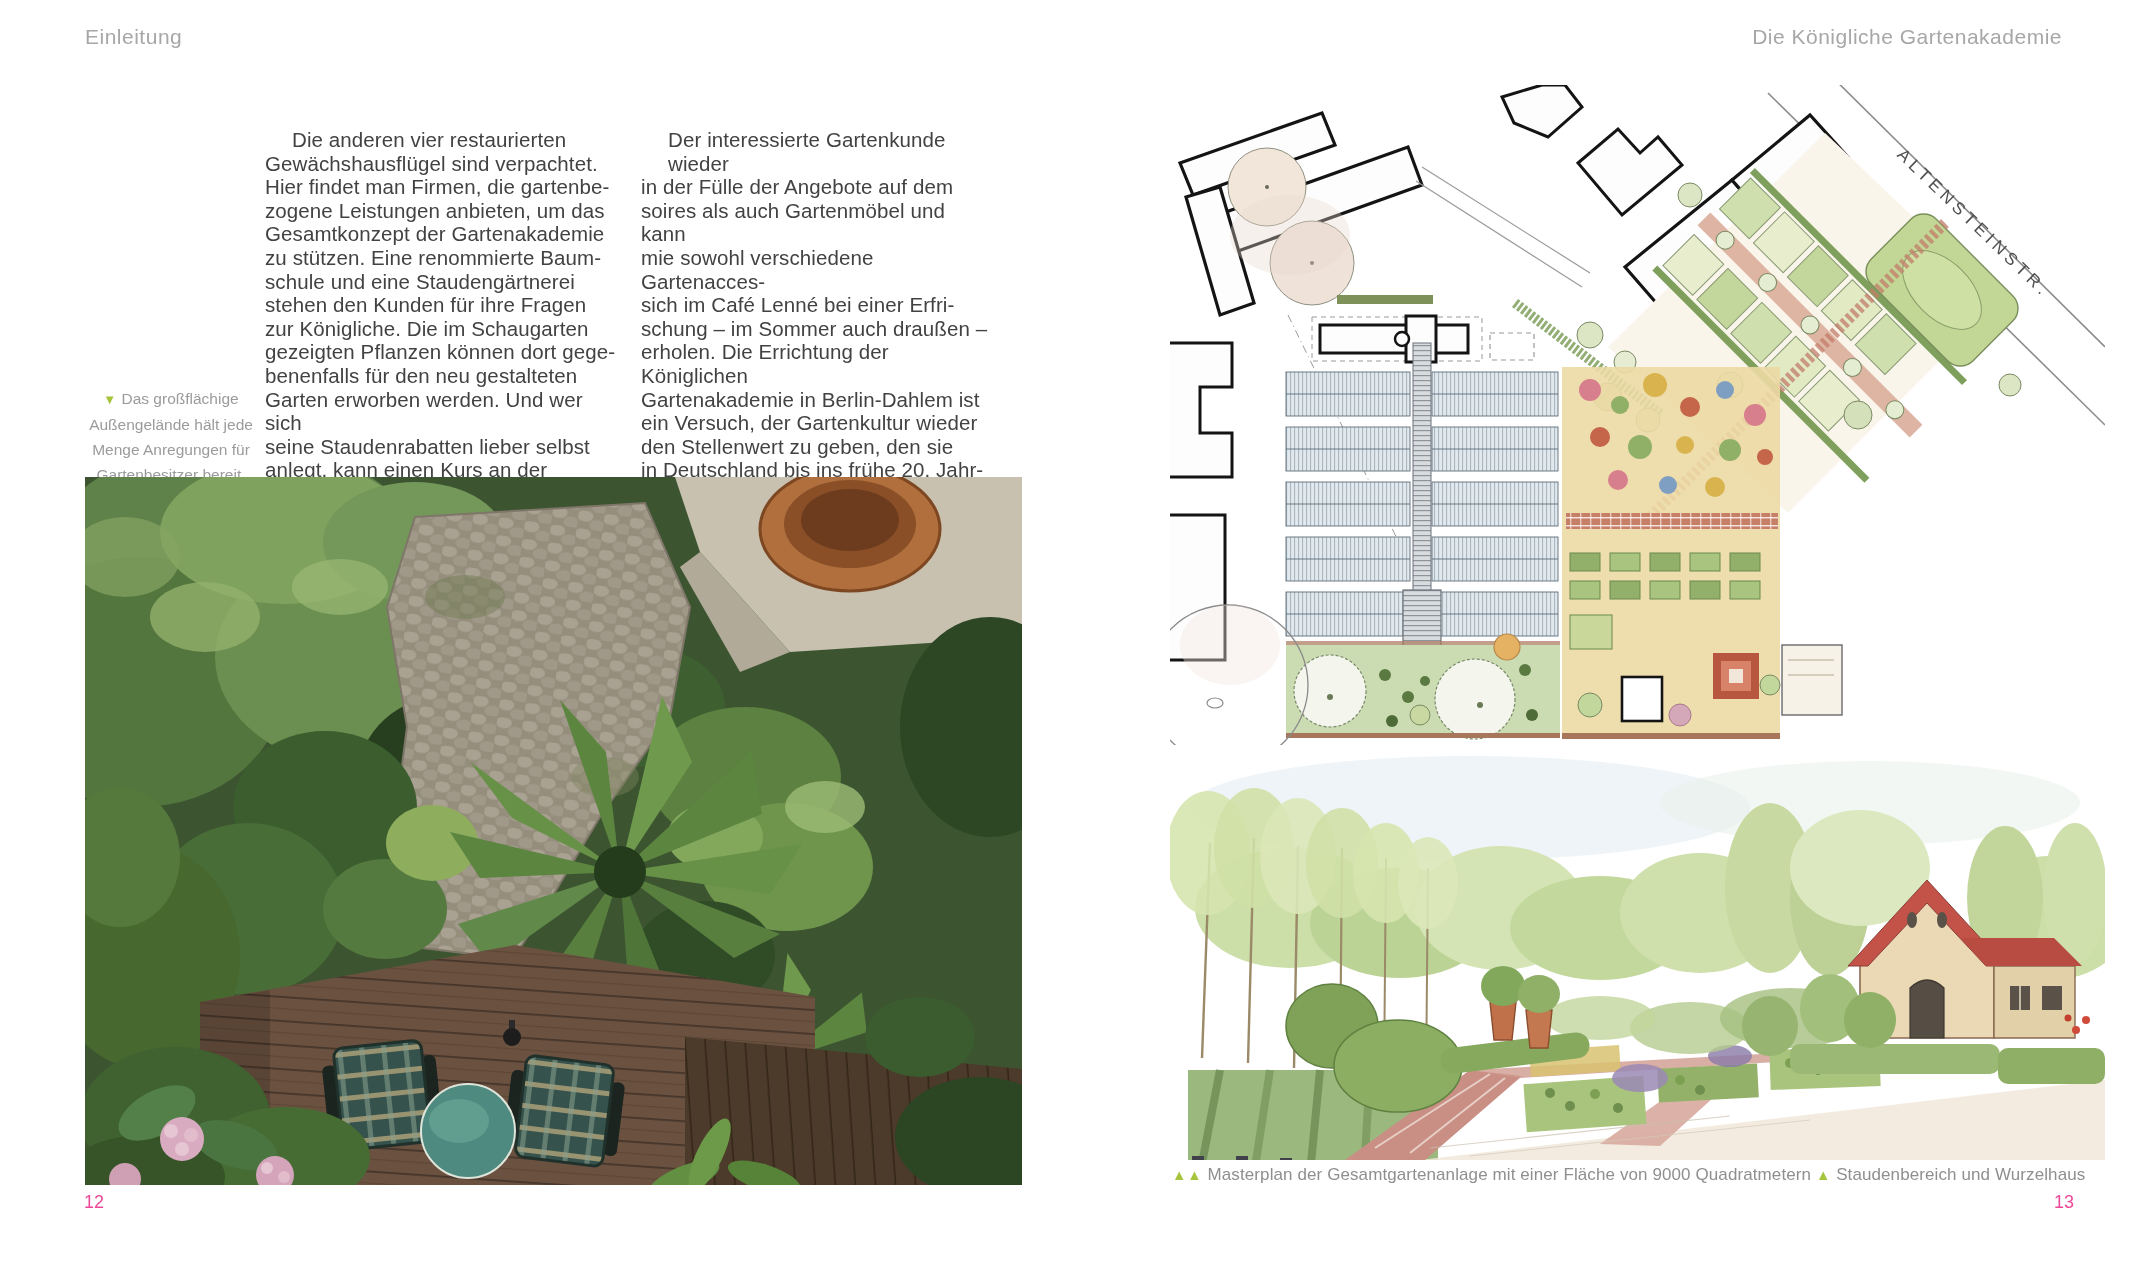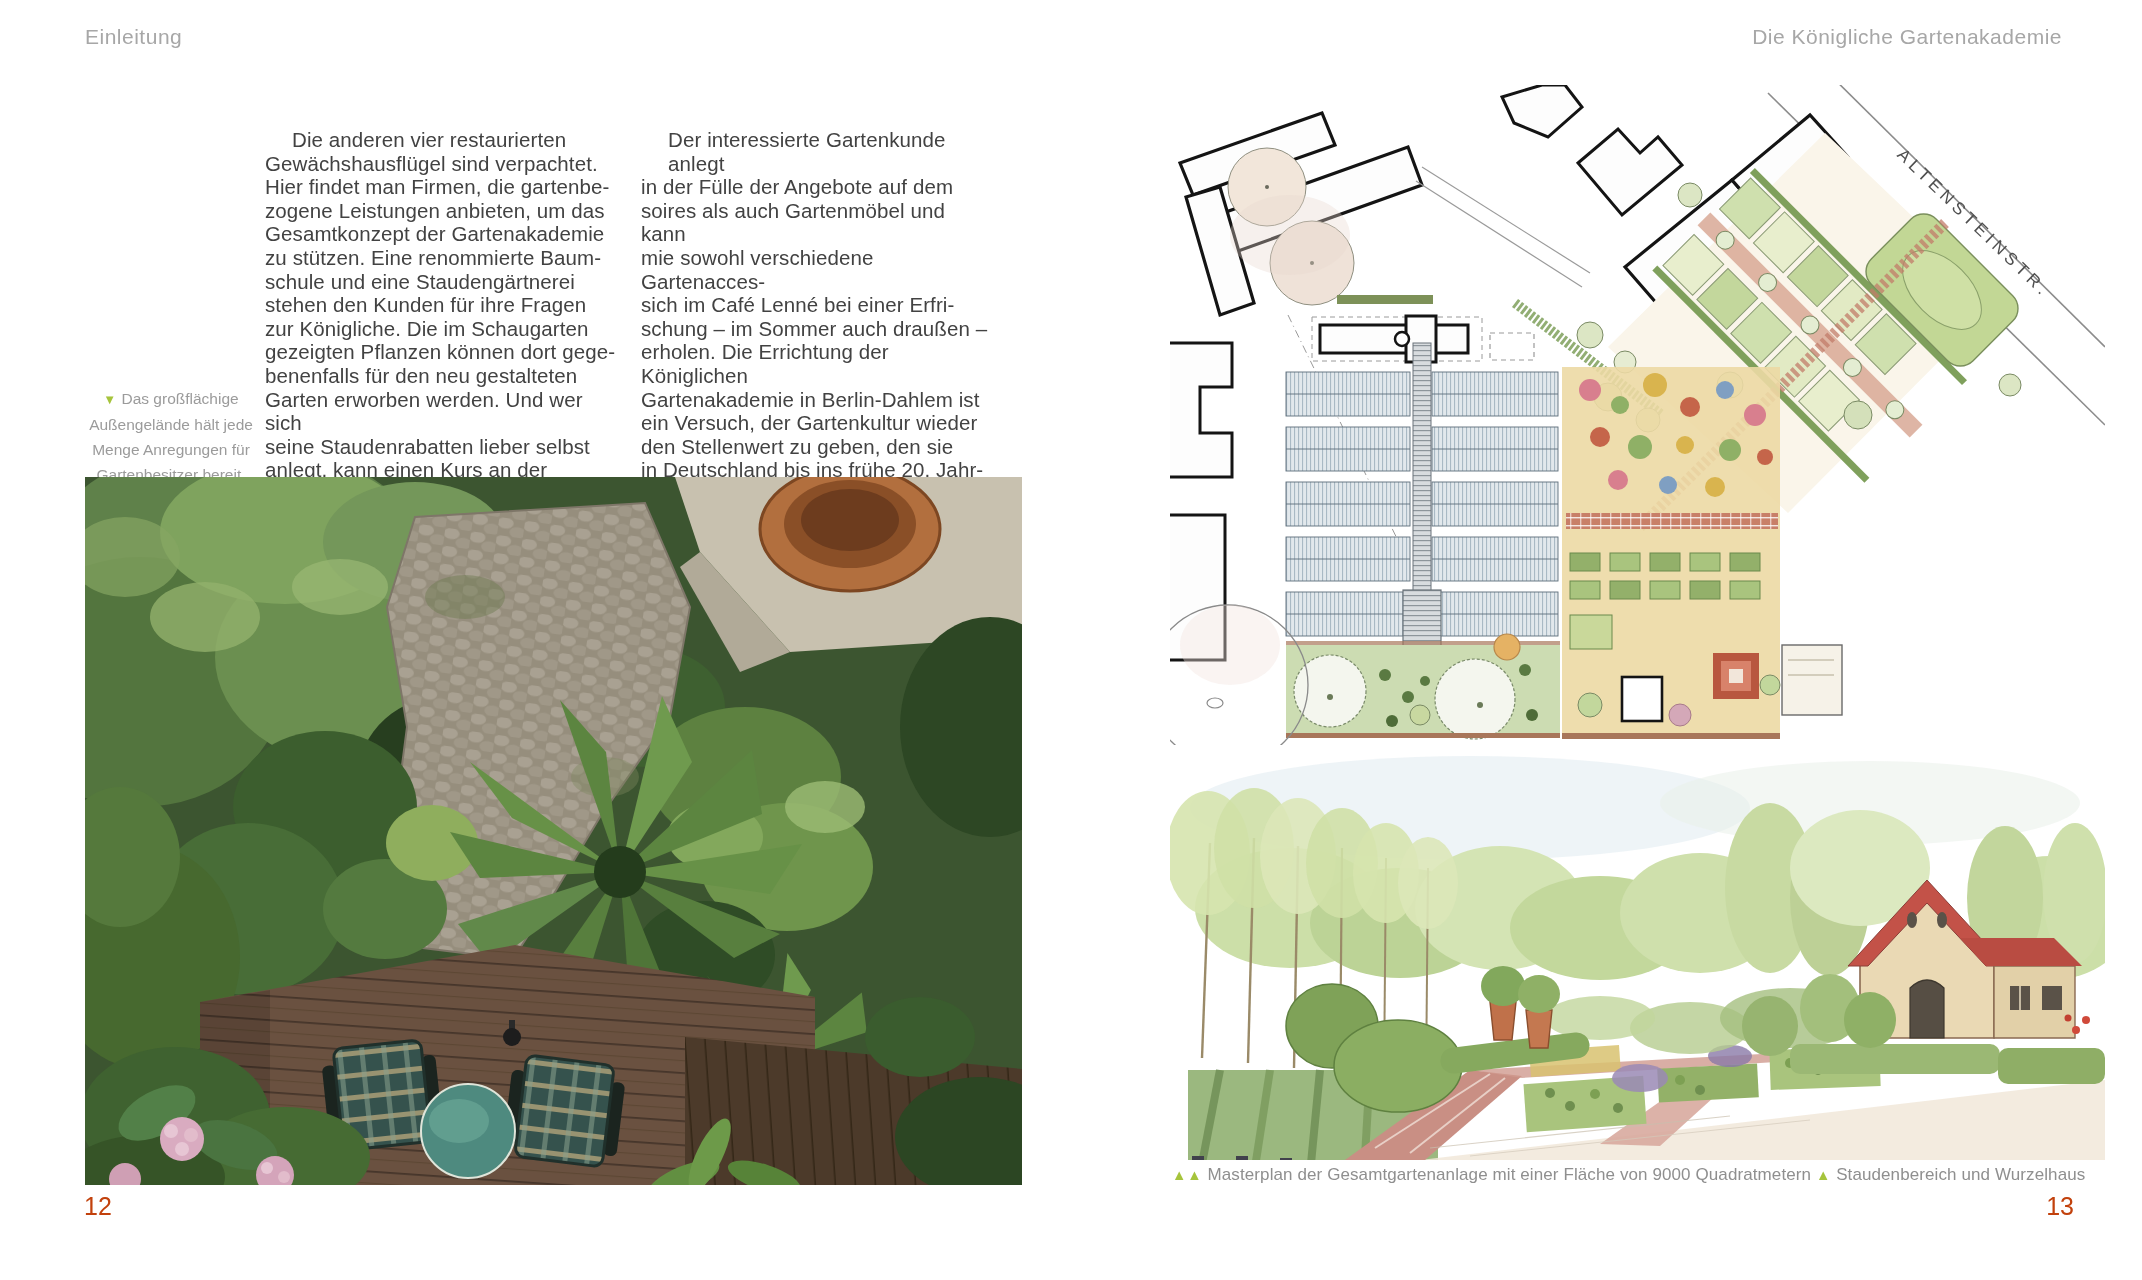--- a/index.html
+++ b/index.html
@@ -25,21 +25,21 @@
   .plan-wrap   { position:absolute; left:1170px; top:85px;  width:935px; height:660px; }
   .sketch-wrap { position:absolute; left:1170px; top:748px; width:935px; height:412px; }
   .photo-wrap svg, .plan-wrap svg, .sketch-wrap svg { display:block; width:100%; height:100%; }
 
   .bottom-caption {
     position:absolute; left:1172px; top:1165px; width:940px;
     font-size:17px; color:#8f8f8f; letter-spacing:0.1px; white-space:nowrap;
   }
   .bottom-caption .tri { font-size:14.5px; }
 
-  .pagenum { position:absolute; font-size:25px; color:#c2410c;text-align:center; }
+  .pagenum { position:absolute; font-size:18px; color:#ec4899;text-align:center; }
   .pn-left  { left:84px; top:1192px; }
   .pn-right { right:68px; top:1192px; }
 
   .plan-street-text { font-size:17px; letter-spacing:4.5px; fill:#4f4f4f; }
 </style>
 </head>
 <body>
 
 <div class="spread">
 
@@ -57,21 +57,21 @@
         <div class="line">stehen den Kunden für ihre Fragen</div>
         <div class="line">zur Königliche. Die im Schaugarten</div>
         <div class="line">gezeigten Pflanzen können dort gege-</div>
         <div class="line">benenfalls für den neu gestalteten</div>
         <div class="line">Garten erworben werden. Und wer sich</div>
         <div class="line">seine Staudenrabatten lieber selbst</div>
         <div class="line">anlegt, kann einen Kurs an der Garten-</div>
         <div class="line">schule buchen.</div>
       </div>
     <div class="col">
-        <div class="line">Der interessierte Gartenkunde anlegt</div>
+        <div class="line">Der interessierte Gartenkunde wieder</div>
         <div class="line">in der Fülle der Angebote auf dem</div>
         <div class="line">soires als auch Gartenmöbel und kann</div>
         <div class="line">mie sowohl verschiedene Gartenacces-</div>
         <div class="line">sich im Café Lenné bei einer Erfri-</div>
         <div class="line">schung – im Sommer auch draußen –</div>
         <div class="line">erholen. Die Errichtung der Königlichen</div>
         <div class="line">Gartenakademie in Berlin-Dahlem ist</div>
         <div class="line">ein Versuch, der Gartenkultur wieder</div>
         <div class="line">den Stellenwert zu geben, den sie</div>
         <div class="line">in Deutschland bis ins frühe 20. Jahr-</div>

